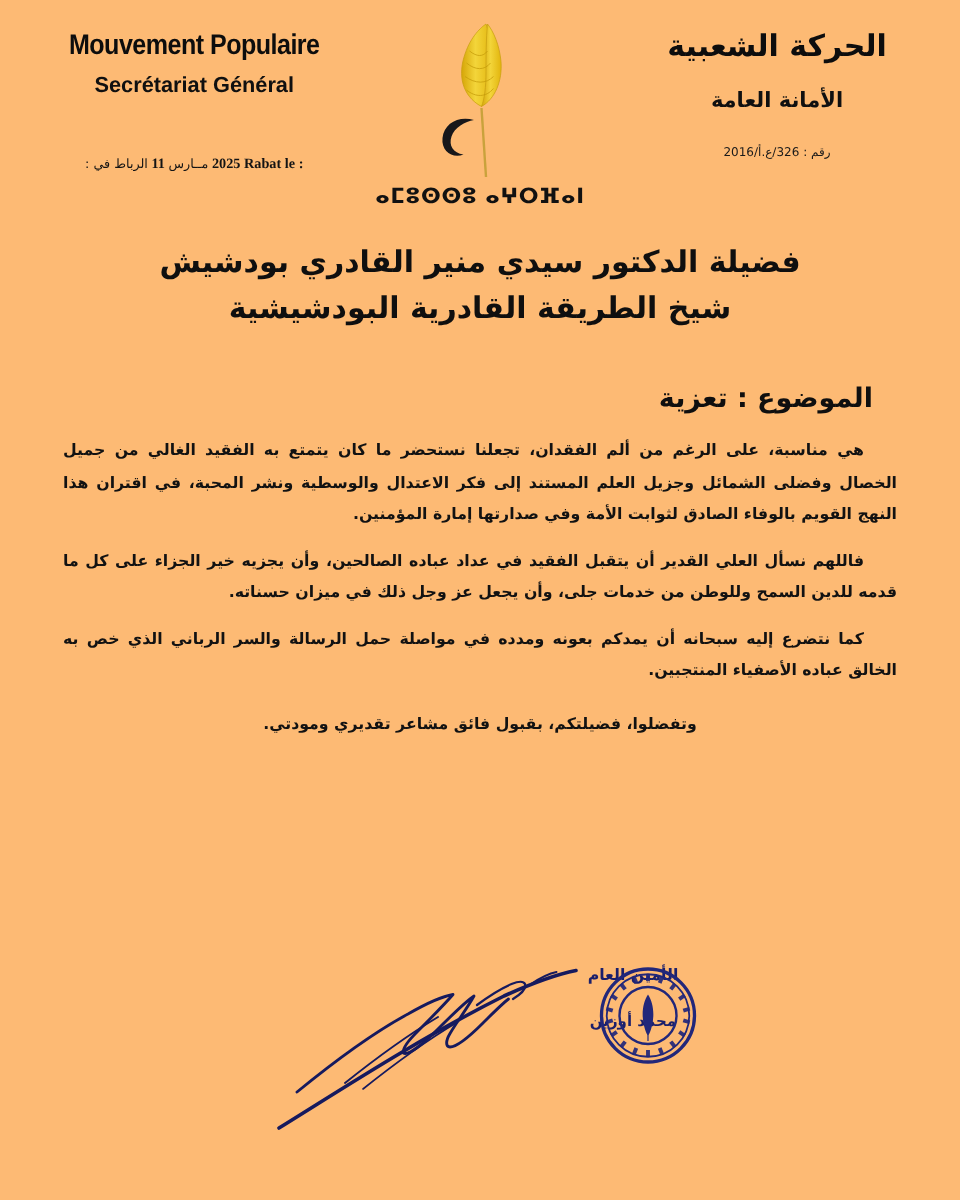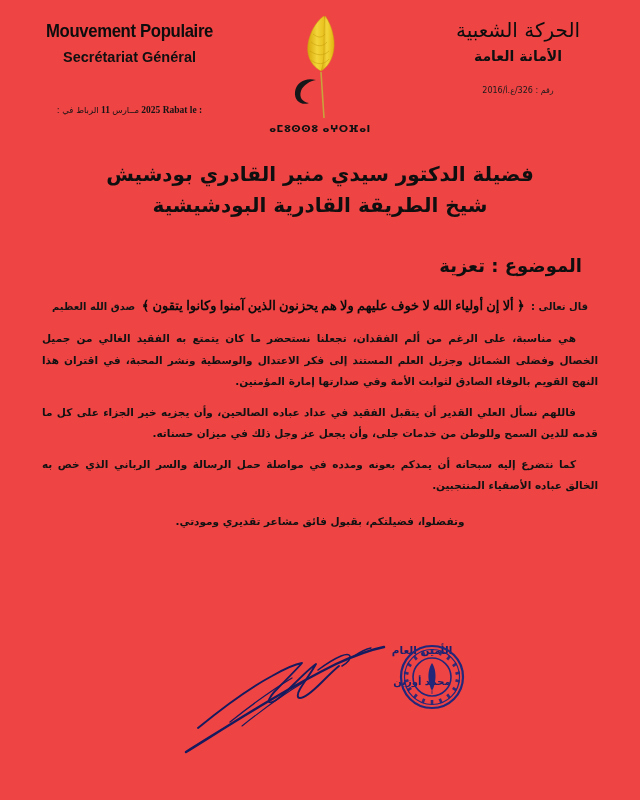--- a/index.html
+++ b/index.html
@@ -14,21 +14,21 @@
     position: relative;
     overflow: hidden;
     font-family: "Liberation Serif", "DejaVu Serif", serif;
     color: #111111;
   }
 
   .page {
     position: relative;
     width: 640px;
     height: 800px;
-    background: #ef4444;
+    background: #fdba74;
     box-sizing: border-box;
   }
 
   
   .letterhead {
     position: relative;
     height: 145px;
     padding: 18px 22px 0 22px;
     box-sizing: border-box;
   }
@@ -61,32 +61,32 @@
   .org-fr-2 {
     font-family: "Liberation Sans", "DejaVu Sans", sans-serif;
     font-weight: bold;
     font-size: 14.5px;
     margin-top: 7px;
     color: #101010;
     white-space: nowrap;
   }
   .org-ar-1 {
     font-family: "DejaVu Sans", "Liberation Sans", sans-serif;
-    font-weight: normal;
+    font-weight: bold;
     font-size: 20px;
     letter-spacing: 1px;
     color: #0d0d0d;
     white-space: nowrap;
     line-height: 1.25;
   }
   .org-ar-2 {
     font-family: "DejaVu Sans", "Liberation Sans", sans-serif;
     font-weight: bold;
     font-size: 14px;
-    margin-top: 5px;
+    margin-top: 16px;
     color: #101010;
     white-space: nowrap;
   }
   .ref-line {
     margin-top: 22px;
     font-family: "DejaVu Sans", "Liberation Sans", sans-serif;
     font-size: 8px;
     color: #1a1a1a;
     white-space: nowrap;
     text-align: center;
@@ -121,21 +121,21 @@
     left: 50%;
     top: 14px;
     transform: translateX(-50%);
     width: 150px;
     text-align: center;
   }
   .logo-svg { display: block; margin: 0 auto; }
   .logo-tifinagh {
     margin-top: 1px;
     font-family: "DejaVu Sans", sans-serif;
-    font-size: 10px;
+    font-size: 14px;
     font-weight: bold;
     color: #111;
     letter-spacing: 0.5px;
   }
 
   
   .addressee {
     margin-top: 14px;
     text-align: center;
     direction: rtl;
@@ -317,25 +317,20 @@
 
   <div class="addressee">
     <div class="ln">فضيلة الدكتور سيدي منير القادري بودشيش</div>
     <div class="ln">شيخ الطريقة القادرية البودشيشية</div>
   </div>
 
   <div class="subject-row">
     <span class="subject">الموضوع : تعزية</span>
   </div>
 
-  <div class="verse-row">
-    <span class="verse-intro">قال تعالى :</span>
-    <span class="verse-text">﴿ ألا إن أولياء الله لا خوف عليهم ولا هم يحزنون الذين آمنوا وكانوا يتقون ﴾</span>
-    <span class="verse-outro">صدق الله العظيم</span>
-  </div>
 
   <div class="body-wrap">
     <p class="para">هي مناسبة، على الرغم من ألم الفقدان، تجعلنا نستحضر ما كان يتمتع به الفقيد الغالي من جميل الخصال وفضلى الشمائل وجزيل العلم المستند إلى فكر الاعتدال والوسطية ونشر المحبة، في اقتران هذا النهج القويم بالوفاء الصادق لثوابت الأمة وفي صدارتها إمارة المؤمنين.</p>
     <p class="para">فاللهم نسأل العلي القدير أن يتقبل الفقيد في عداد عباده الصالحين، وأن يجزيه خير الجزاء على كل ما قدمه للدين السمح وللوطن من خدمات جلى، وأن يجعل عز وجل ذلك في ميزان حسناته.</p>
     <p class="para">كما نتضرع إليه سبحانه أن يمدكم بعونه ومدده في مواصلة حمل الرسالة والسر الرباني الذي خص به الخالق عباده الأصفياء المنتجبين.</p>
     <div class="closing">وتفضلوا، فضيلتكم، بقبول فائق مشاعر تقديري ومودتي.</div>
   </div>
 
   <div class="sig-area">
 

